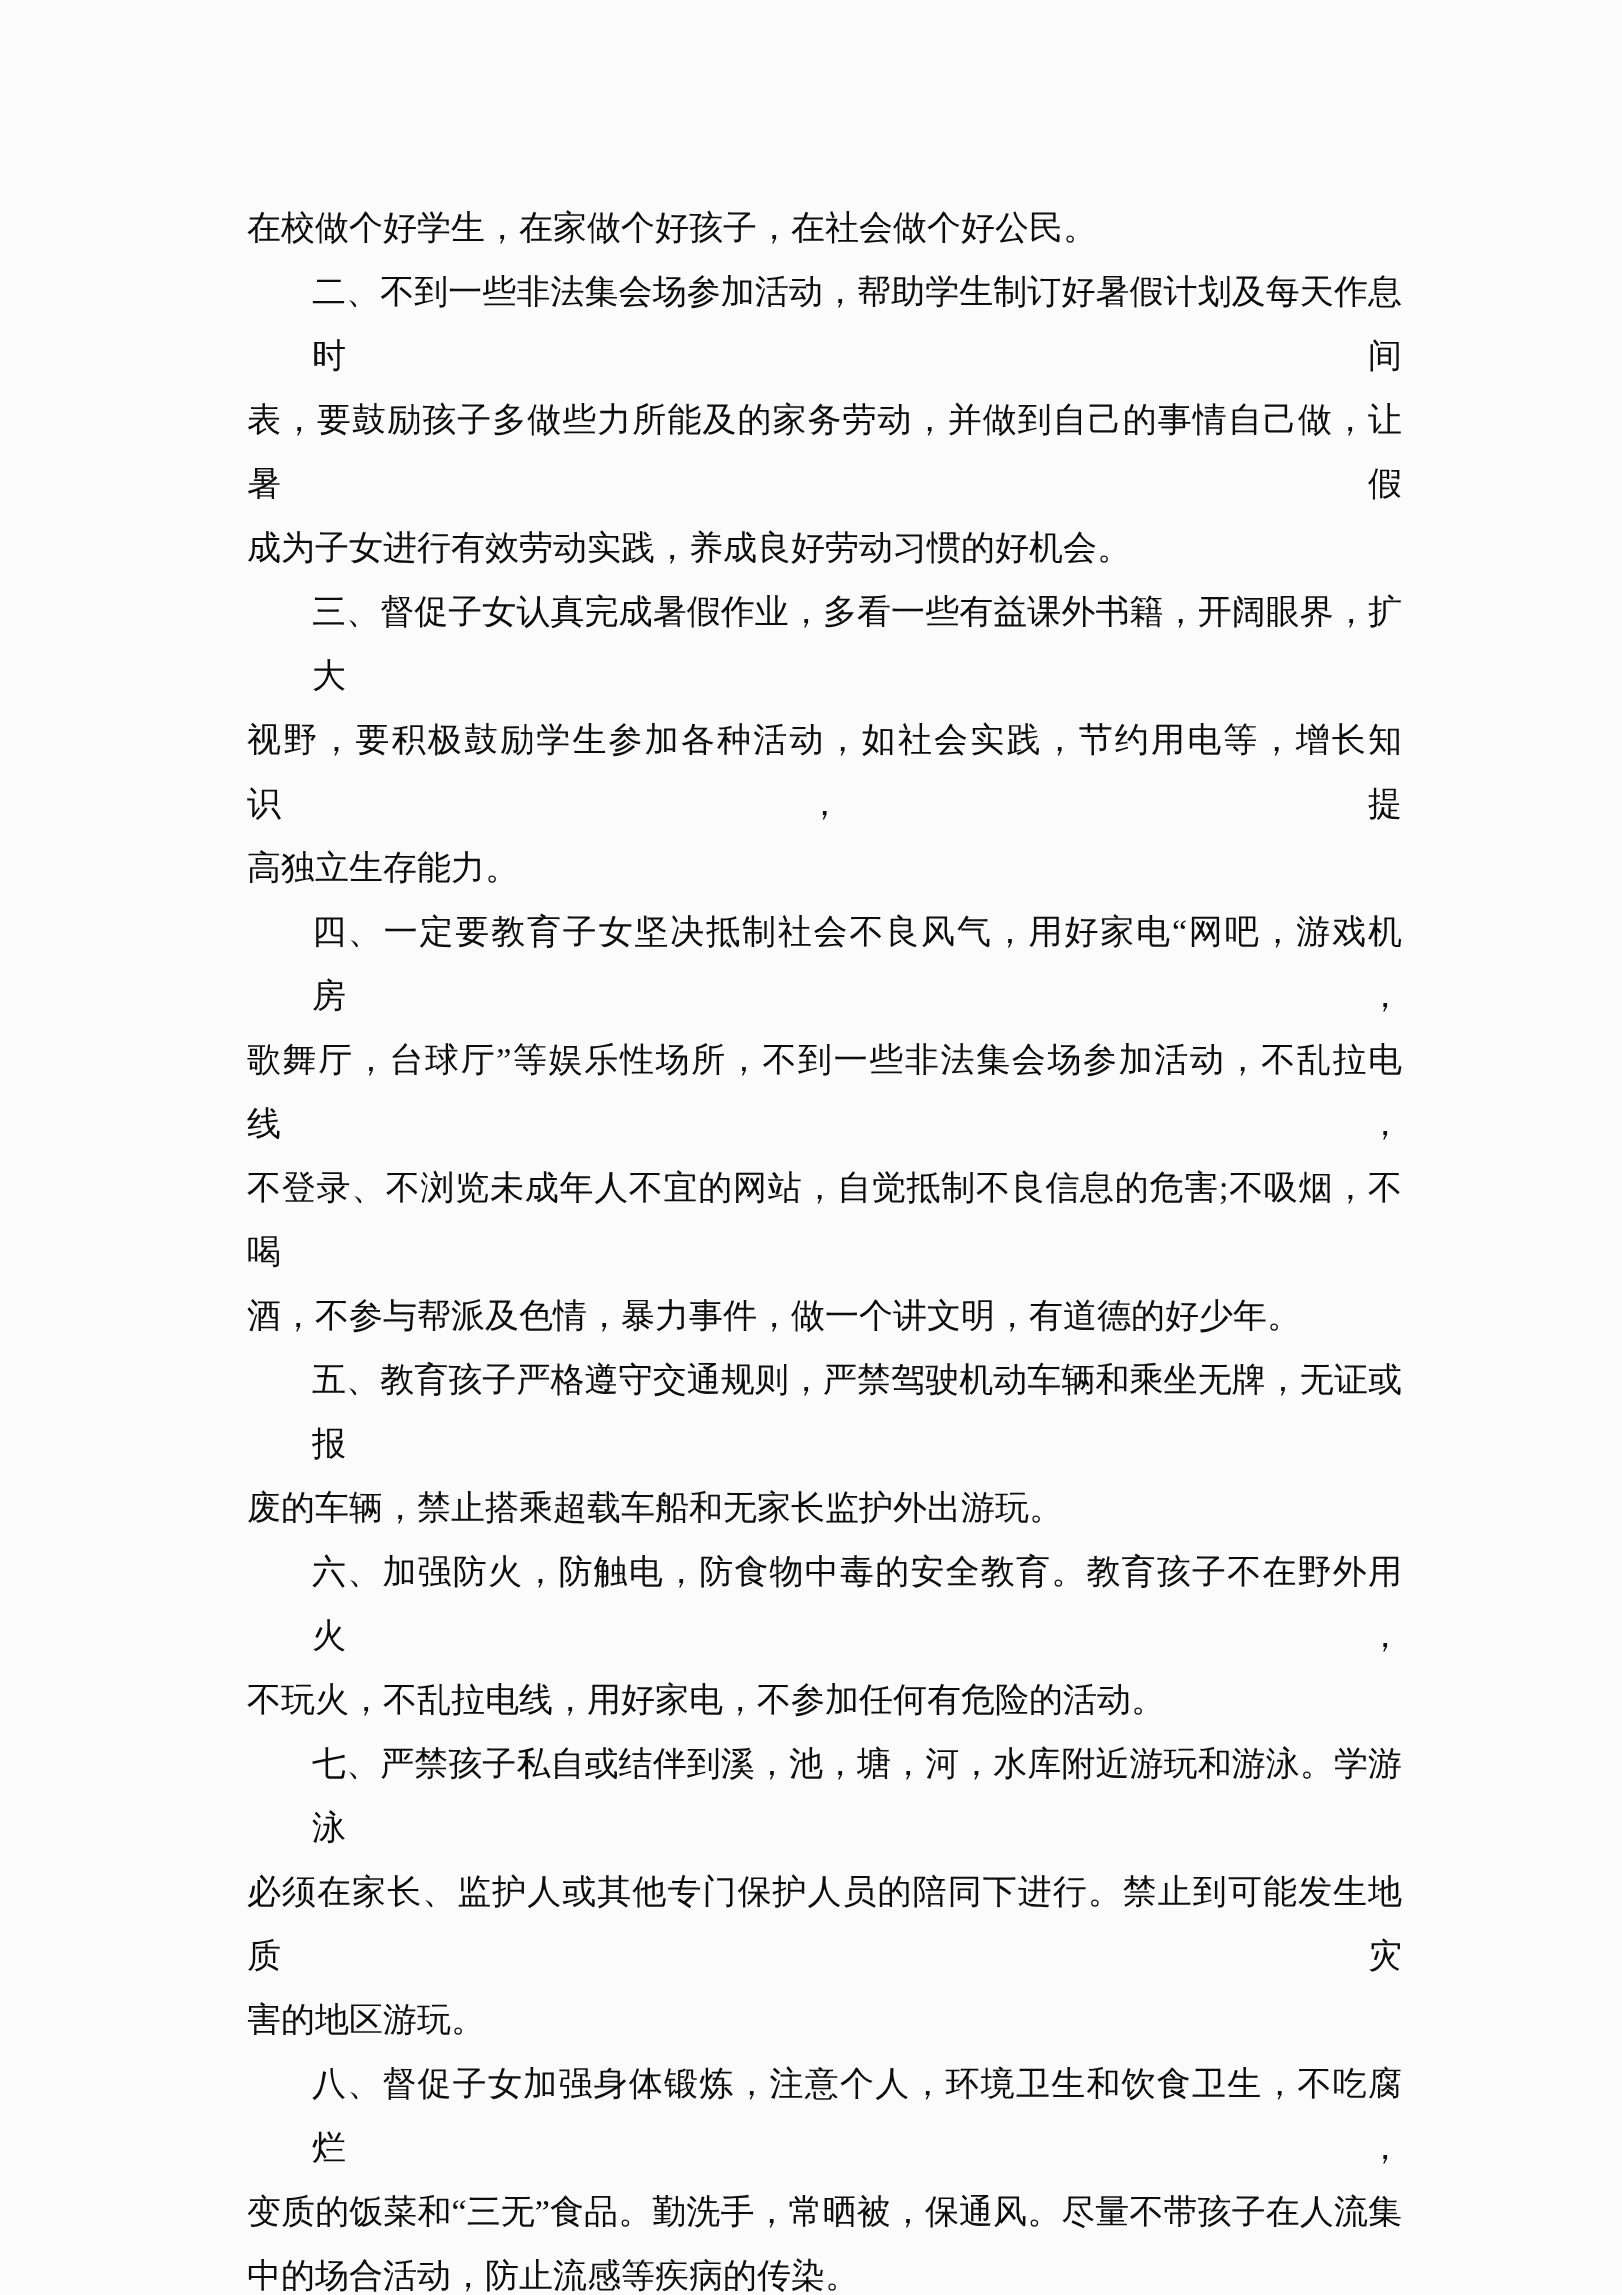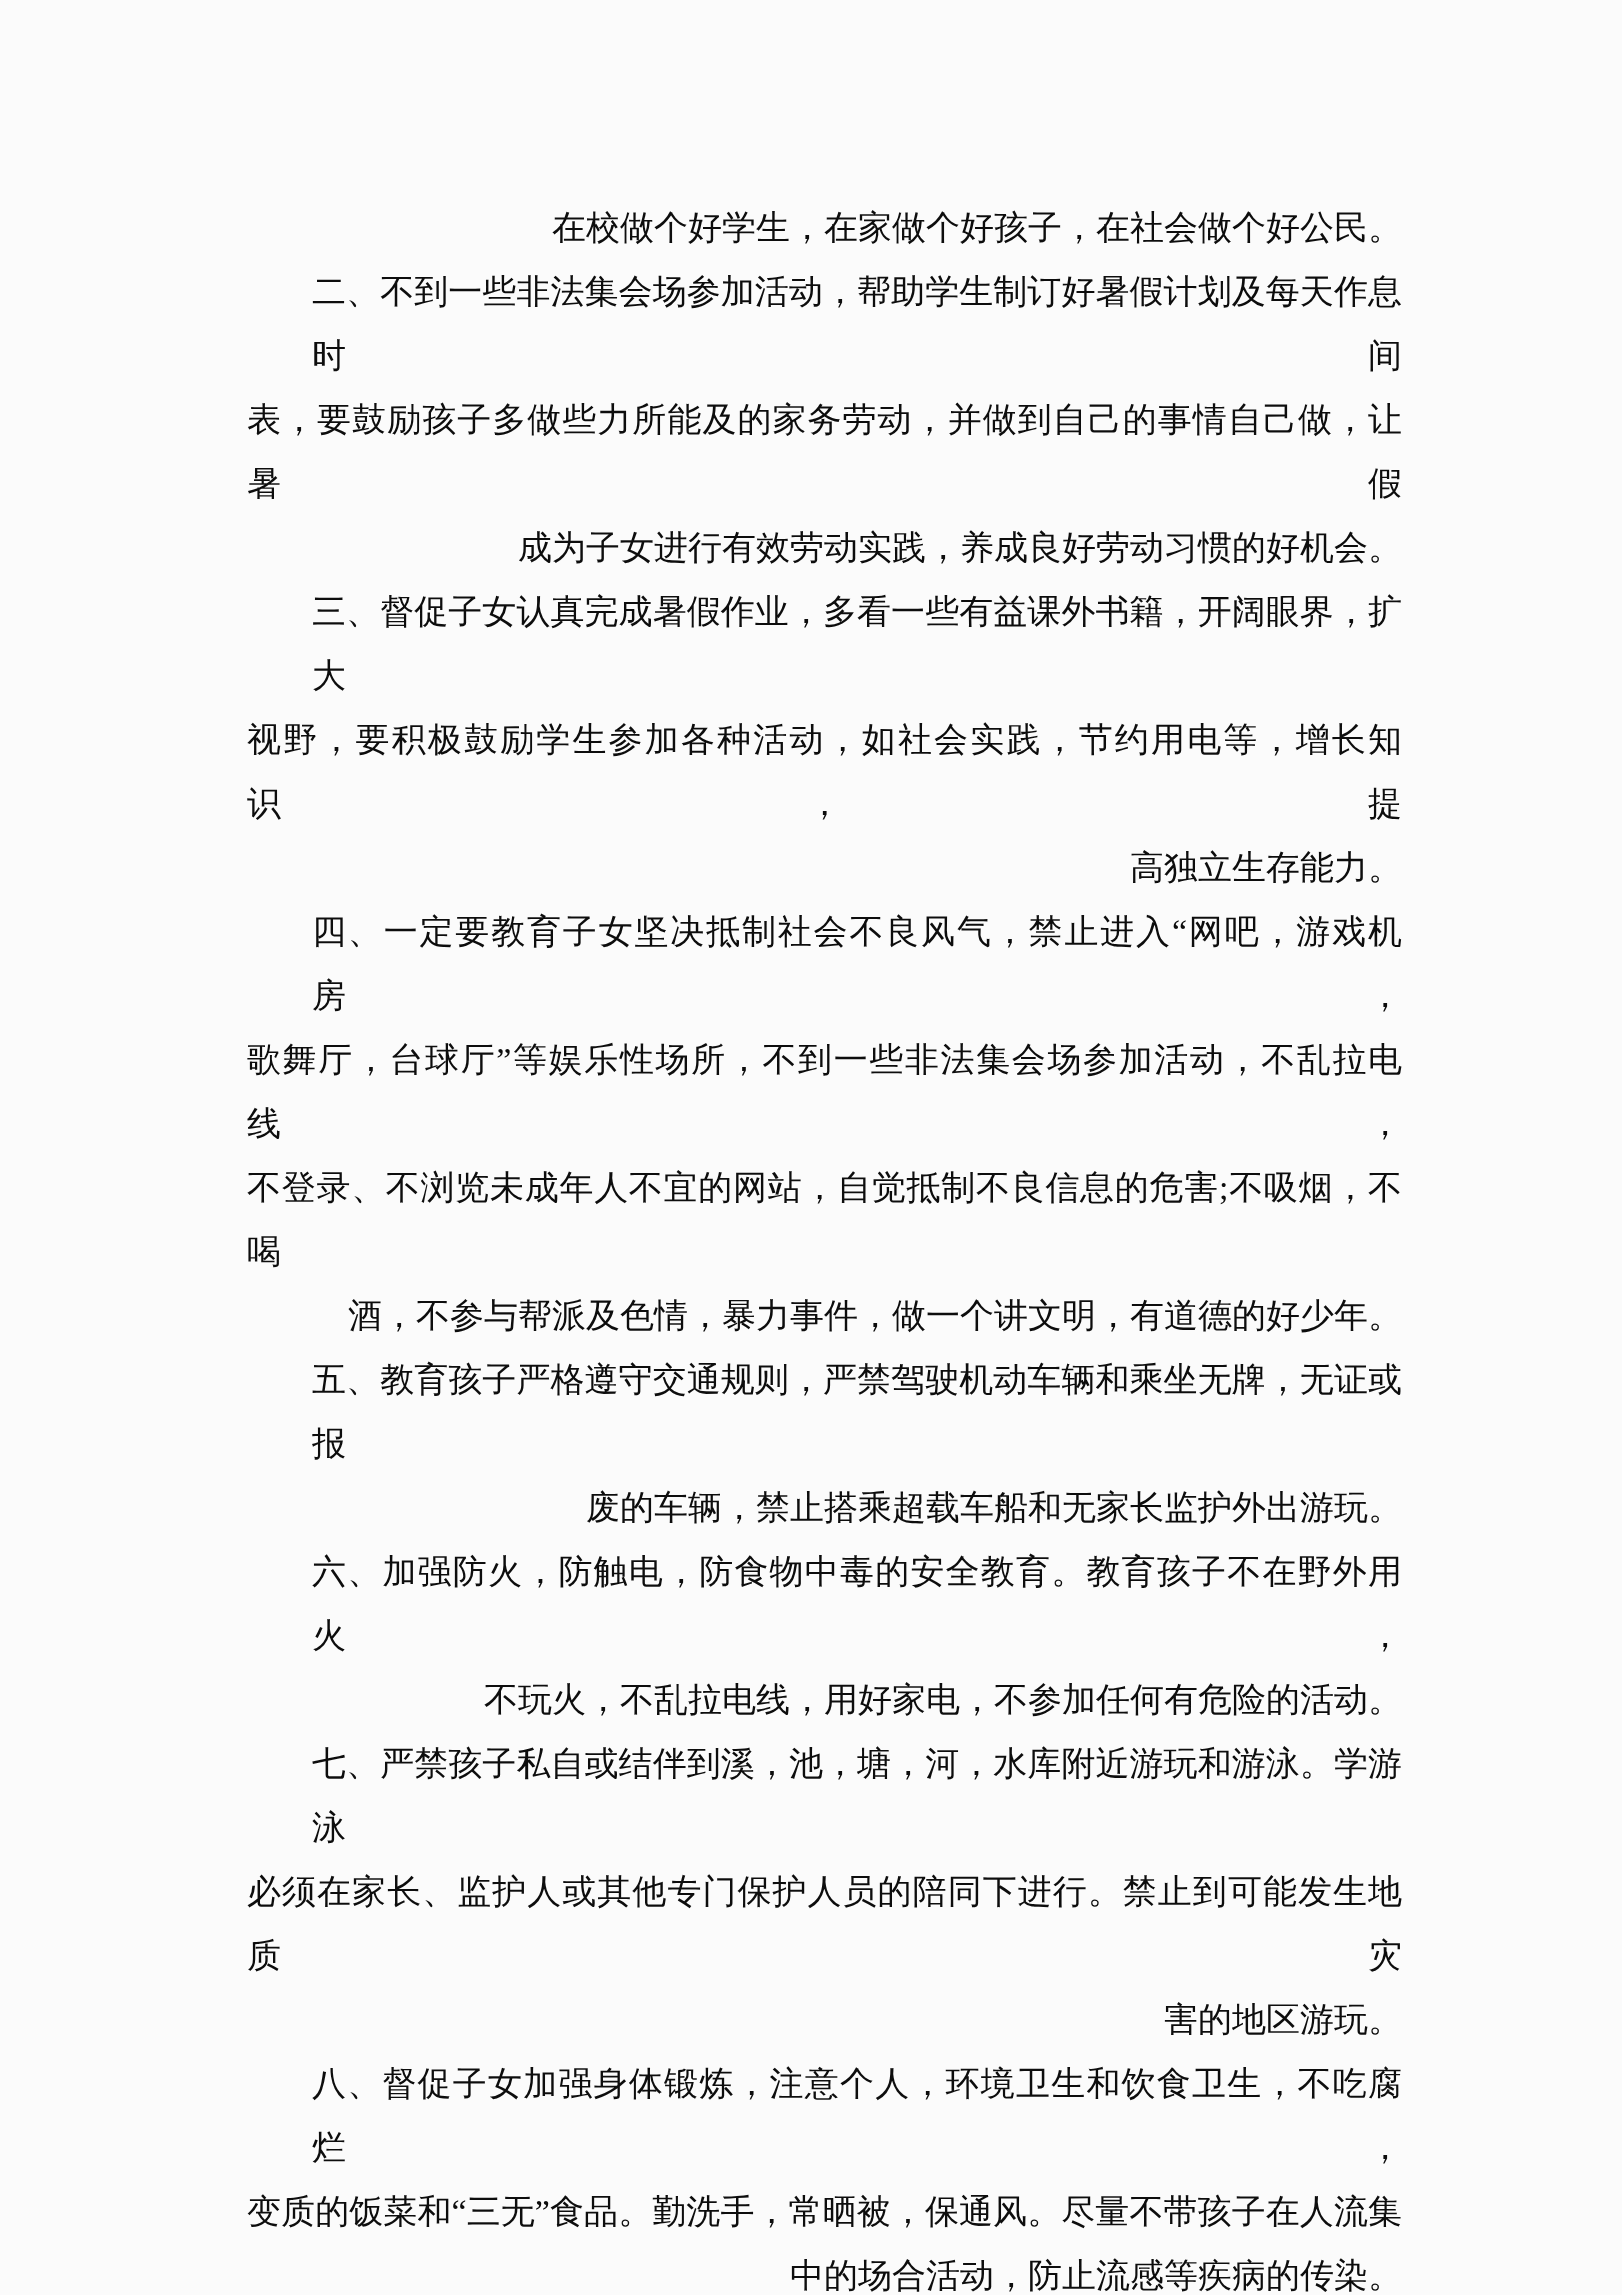--- a/index.html
+++ b/index.html
@@ -26,21 +26,20 @@
     top: 196px;
     width: 1155px;
     font-family: "Liberation Serif", "DejaVu Serif", serif;
     font-size: 34px;
     line-height: 64px;
     color: #0d0d0d;
     letter-spacing: 0;
   }
   .line {
     min-height: 64px;
-    text-align: right;
   }
   .line.indent {
     padding-left: 65px;
   }
   .line.fill {
     text-align: justify;
     text-align-last: justify;
   }
 </style>
 </head>
@@ -49,21 +48,21 @@
 <div class="page">
   <div class="textblock" style="color: rgb(13, 13, 13);">
 
   <div class="line">在校做个好学生，在家做个好孩子，在社会做个好公民。</div>
       <div class="line indent fill">二、不到一些非法集会场参加活动，帮助学生制订好暑假计划及每天作息时间</div>
       <div class="line fill">表，要鼓励孩子多做些力所能及的家务劳动，并做到自己的事情自己做，让暑假</div>
       <div class="line">成为子女进行有效劳动实践，养成良好劳动习惯的好机会。</div>
       <div class="line indent fill">三、督促子女认真完成暑假作业，多看一些有益课外书籍，开阔眼界，扩大</div>
       <div class="line fill">视野，要积极鼓励学生参加各种活动，如社会实践，节约用电等，增长知识，提</div>
       <div class="line">高独立生存能力。</div>
-      <div class="line indent fill">四、一定要教育子女坚决抵制社会不良风气，禁止进入“网吧，游戏机房，</div>
+      <div class="line indent fill">四、一定要教育子女坚决抵制社会不良风气，用好家电“网吧，游戏机房，</div>
       <div class="line fill">歌舞厅，台球厅”等娱乐性场所，不到一些非法集会场参加活动，不乱拉电线，</div>
       <div class="line fill">不登录、不浏览未成年人不宜的网站，自觉抵制不良信息的危害;不吸烟，不喝</div>
       <div class="line">酒，不参与帮派及色情，暴力事件，做一个讲文明，有道德的好少年。</div>
       <div class="line indent fill">五、教育孩子严格遵守交通规则，严禁驾驶机动车辆和乘坐无牌，无证或报</div>
       <div class="line">废的车辆，禁止搭乘超载车船和无家长监护外出游玩。</div>
       <div class="line indent fill">六、加强防火，防触电，防食物中毒的安全教育。教育孩子不在野外用火，</div>
       <div class="line">不玩火，不乱拉电线，用好家电，不参加任何有危险的活动。</div>
       <div class="line indent fill">七、严禁孩子私自或结伴到溪，池，塘，河，水库附近游玩和游泳。学游泳</div>
       <div class="line fill">必须在家长、监护人或其他专门保护人员的陪同下进行。禁止到可能发生地质灾</div>
       <div class="line">害的地区游玩。</div>

